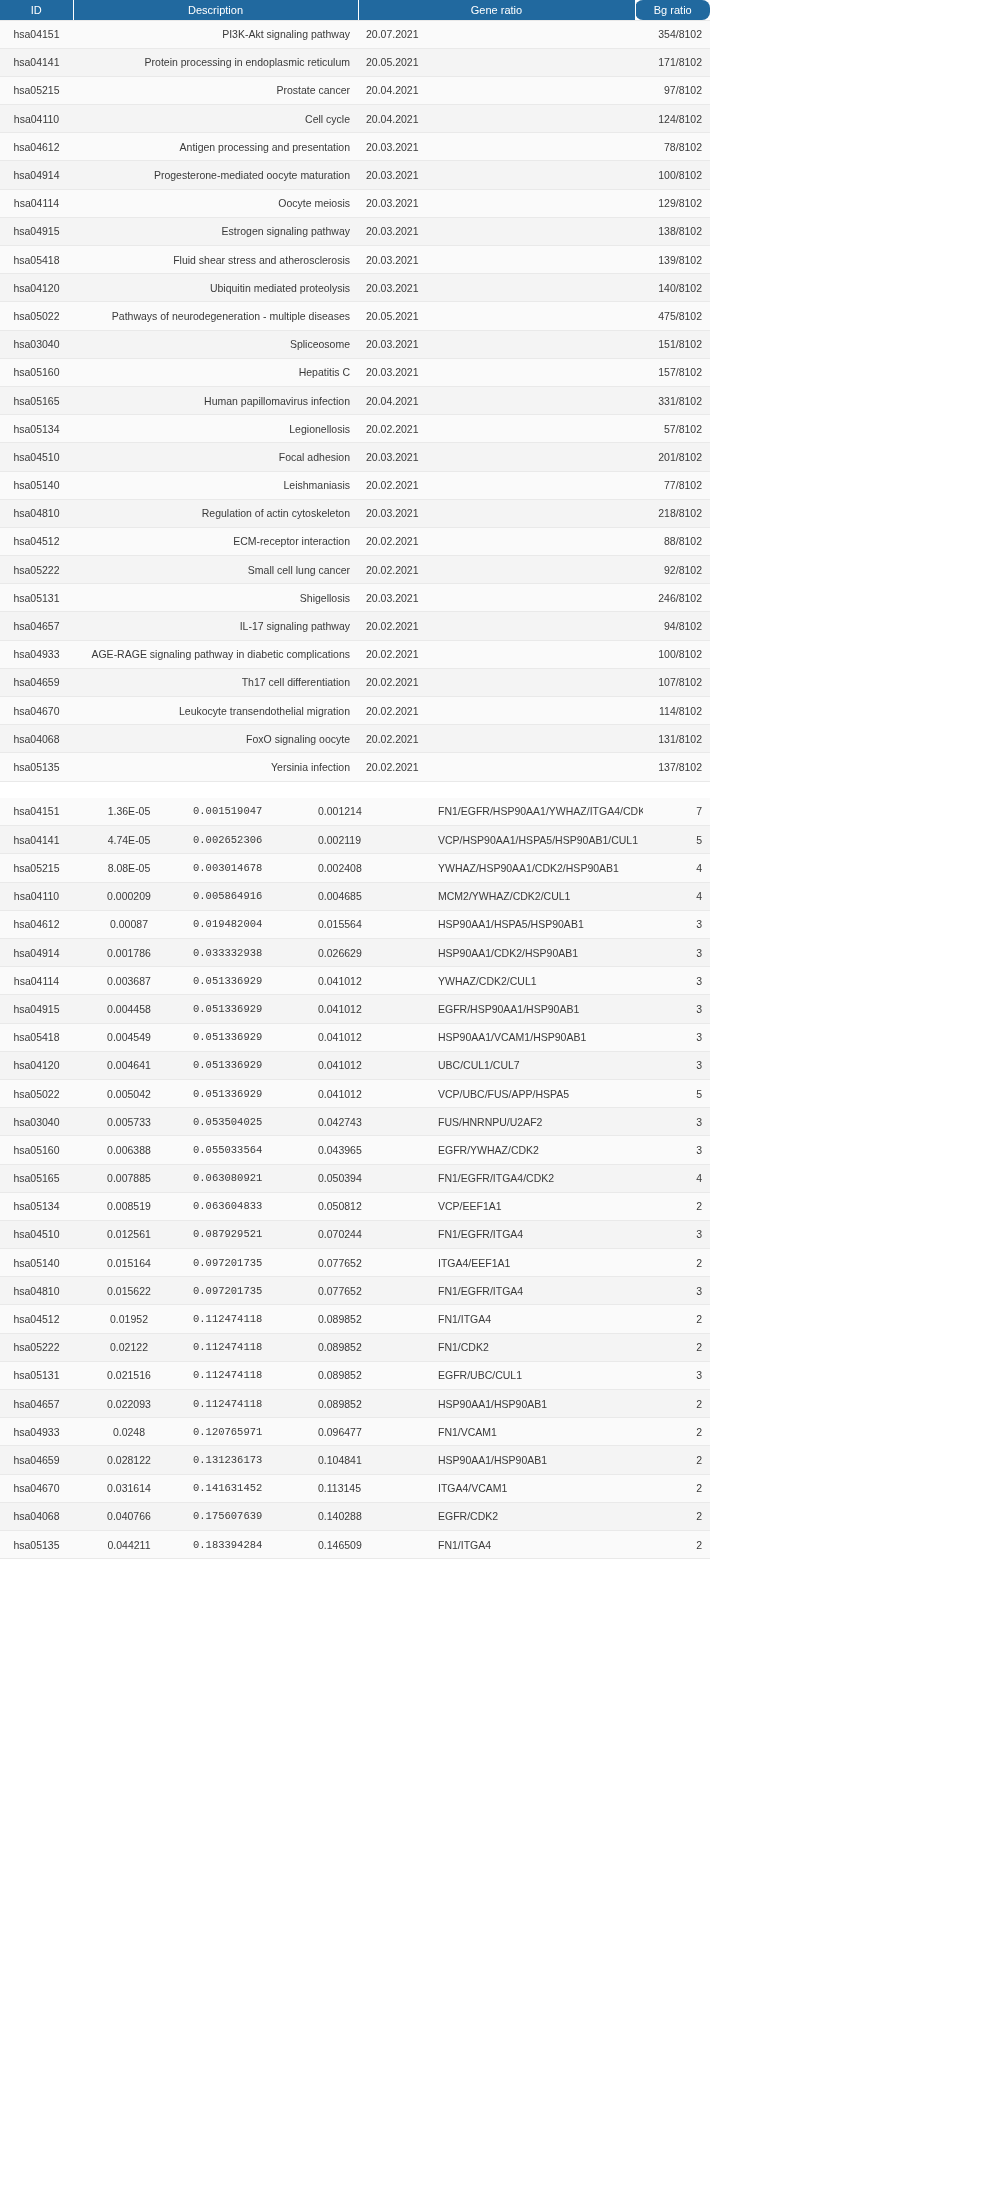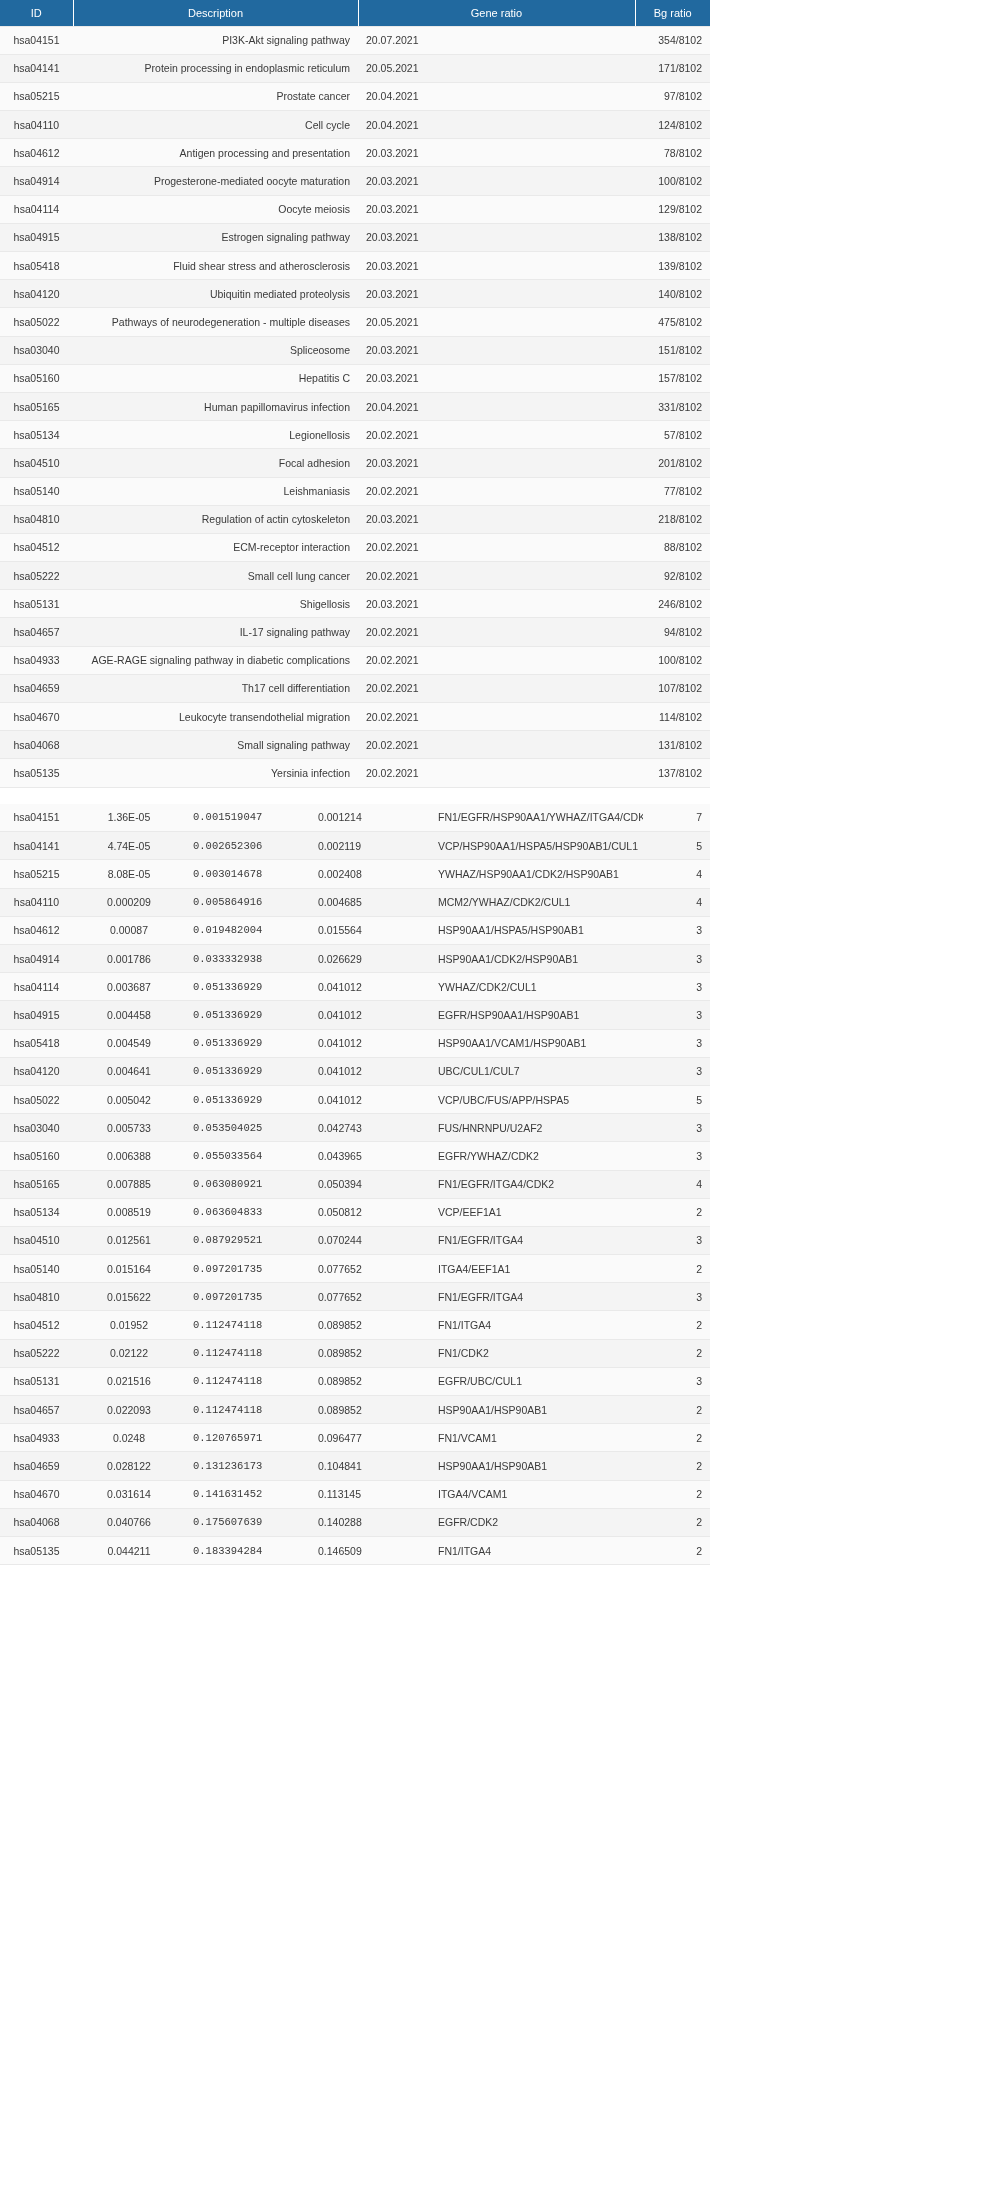--- a/index.html
+++ b/index.html
@@ -27,28 +27,28 @@
     table-layout: fixed;
     font-size: 10.5px;
     color: #3a3a3a;
   }
 
   table.grid thead th {
     background: #21699f;
     color: #ffffff;
     font-weight: normal;
     font-size: 11px;
-    height: 26px;
+    height: 20px;
     padding: 0 8px;
     text-align: center;
     vertical-align: middle;
     border-right: 1px solid #ffffff;
     border-bottom: 1px solid #e9e9e9;
   }
-  table.grid thead th:last-child { border-right: none; }
+  table.grid thead th:last-child { border-right: none; border-radius: 8px; }
 
   table.grid tbody td {
     height: 28.2px;
     padding: 0 8px;
     vertical-align: middle;
     border-bottom: 1px solid #e9e9e9;
     white-space: nowrap;
     overflow: hidden;
     text-overflow: clip;
   }
@@ -239,21 +239,21 @@
           <td class="c-bg">107/8102</td>
         </tr>
         <tr>
           <td class="c-id">hsa04670</td>
           <td class="c-desc">Leukocyte transendothelial migration</td>
           <td class="c-gr">20.02.2021</td>
           <td class="c-bg">114/8102</td>
         </tr>
         <tr>
           <td class="c-id">hsa04068</td>
-          <td class="c-desc">Small signaling pathway</td>
+          <td class="c-desc">FoxO signaling oocyte</td>
           <td class="c-gr">20.02.2021</td>
           <td class="c-bg">131/8102</td>
         </tr>
         <tr>
           <td class="c-id">hsa05135</td>
           <td class="c-desc">Yersinia infection</td>
           <td class="c-gr">20.02.2021</td>
           <td class="c-bg">137/8102</td>
         </tr>
       </tbody>

